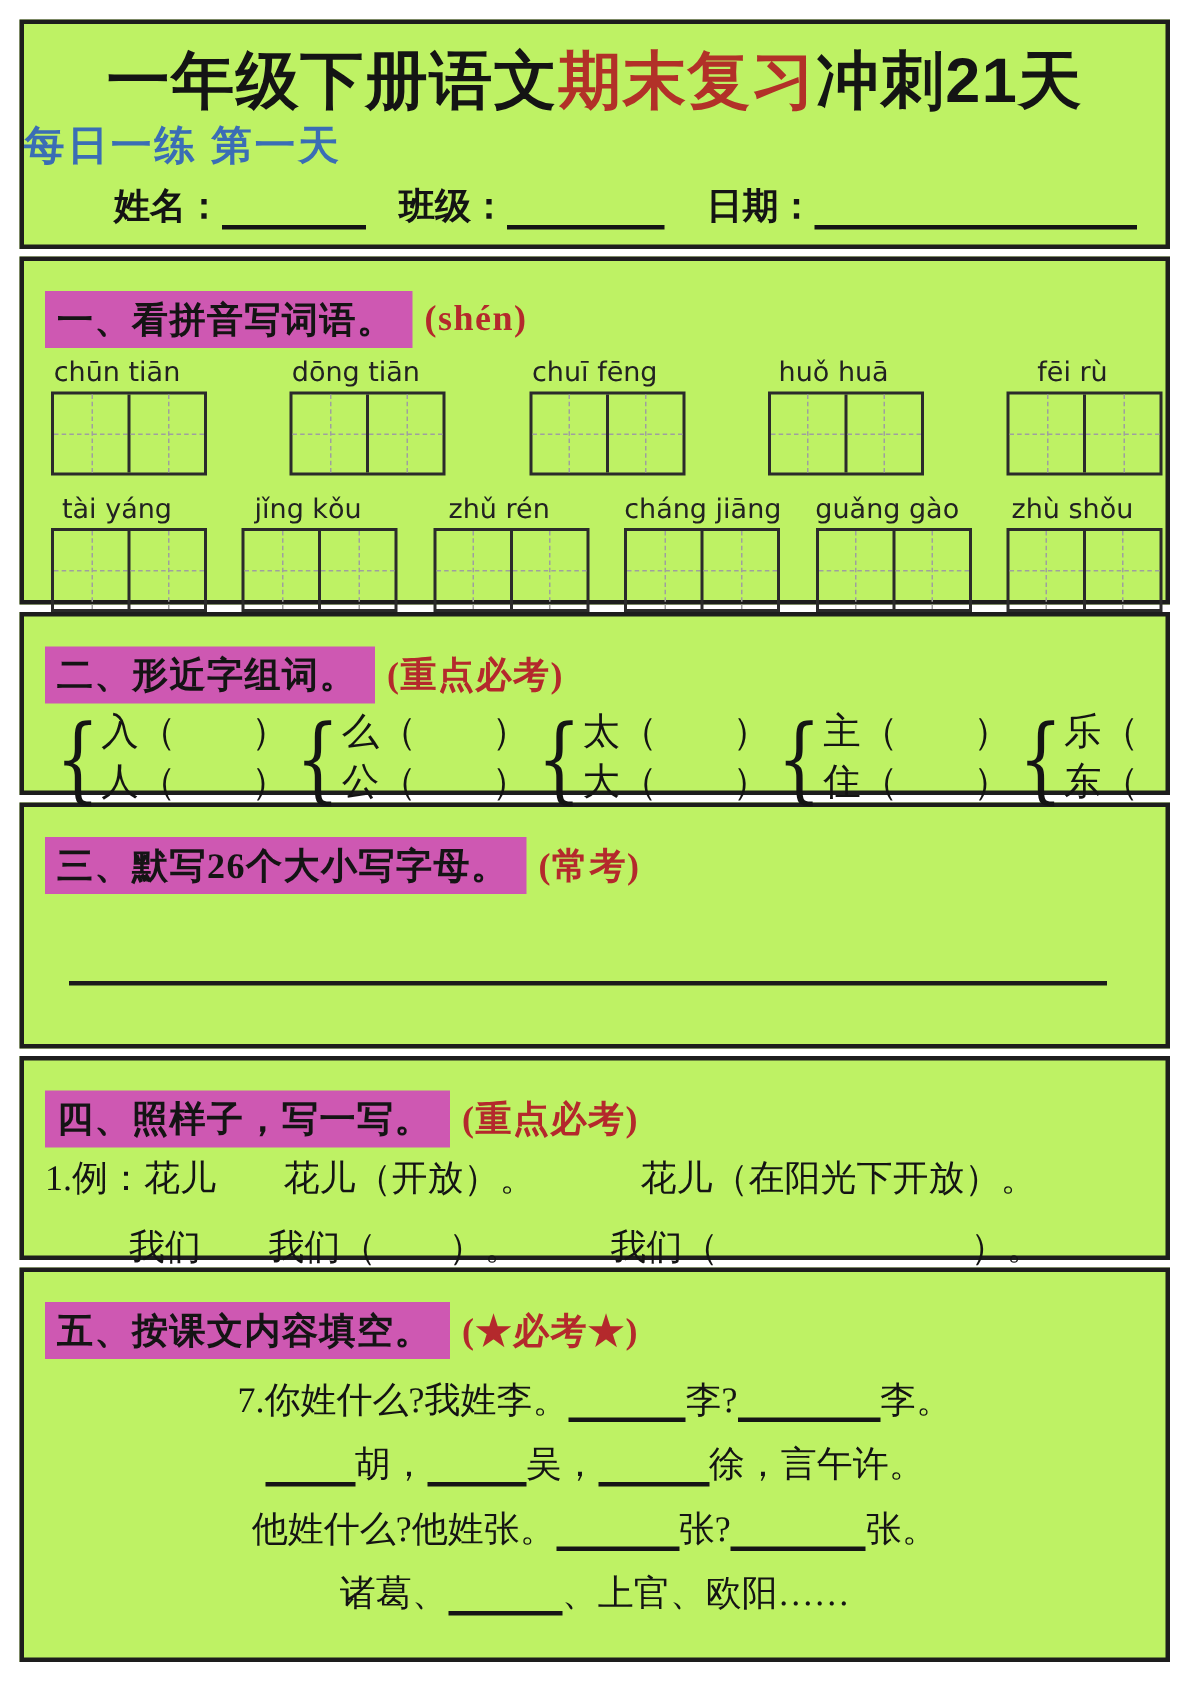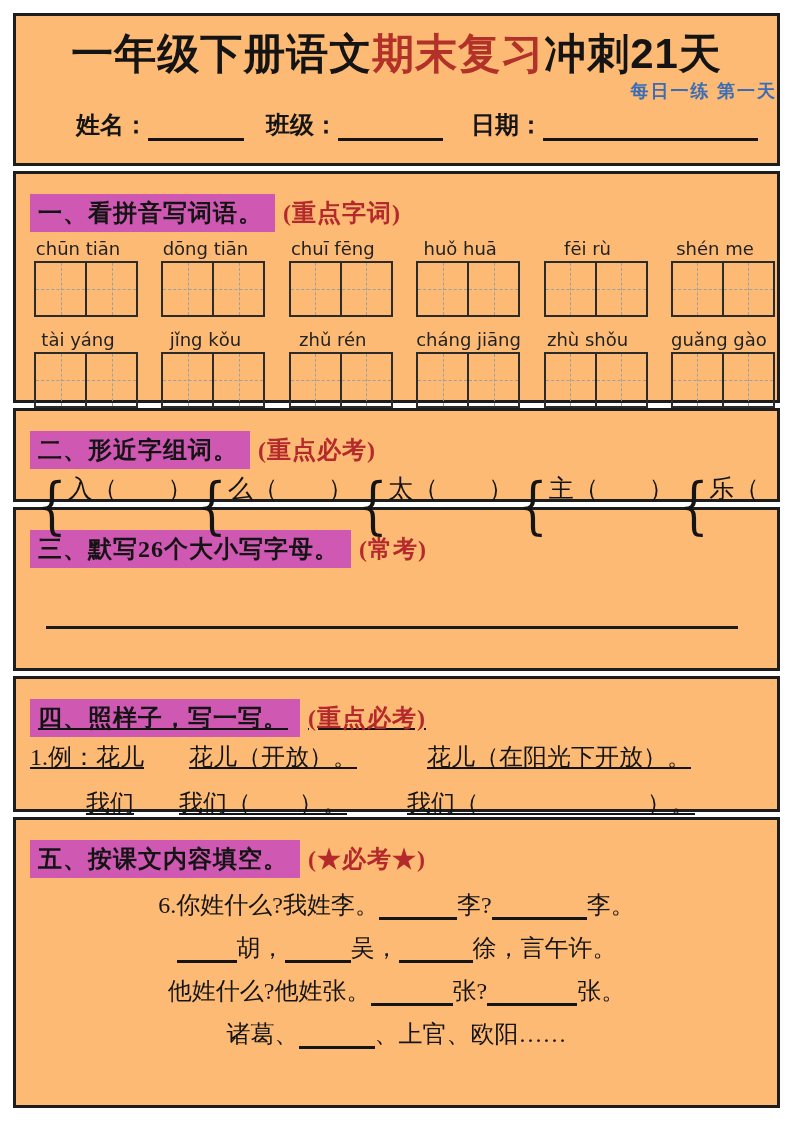--- a/index.html
+++ b/index.html
@@ -6,28 +6,28 @@
     --highlight-pink:#ce58b2;
     --accent-red:#b4292c;
     --title-red:#b23128;
     --subtitle-blue:#3a6db5;
     --ink:#141414;
     --line:#1d1d1d;
   }
   *{margin:0;padding:0;box-sizing:border-box;}
   body{background:#fff;font-family:"Liberation Serif",serif;color:var(--ink);}
   .page{width:793px;height:1121px;padding:13px;display:flex;flex-direction:column;gap:5px;background:#fff;}
-  .box{border:3px solid var(--line);background:#fdba74;}
+  .box{border:3px solid var(--line);background:#bef264;}
 
   
   .header-box{height:153px;padding-top:14px;}
   .title{text-align:center;font-family:"Liberation Sans",sans-serif;font-weight:900;
          font-size:42px;line-height:1.12;letter-spacing:1px;white-space:nowrap;}
   .title .red{color:var(--title-red);}
-  .subtitle{text-align:right;color:var(--subtitle-blue);font-weight:bold;font-size:18px;margin-top:2px;letter-spacing:2px;}
+  .subtitle{text-align:left;color:var(--subtitle-blue);font-weight:bold;font-size:27px;margin-top:2px;letter-spacing:2px;}
   .name-row{display:flex;align-items:flex-end;font-size:24px;font-weight:bold;padding:6px 0 0 60px;}
   .uline{display:inline-block;border-bottom:3px solid var(--ink);height:22px;}
   .u-name{width:96px;margin-right:22px;}
   .u-class{width:105px;margin-right:28px;}
   .u-date{width:215px;}
 
   
   .sec{padding:8px 14px 0 14px;}
   .sec-head{display:flex;align-items:center;margin-bottom:4px;margin-top:12px;}
   .pink{background:var(--highlight-pink);font-size:24px;font-weight:bold;padding:3px 12px 3px 8px;letter-spacing:1px;}
@@ -39,36 +39,36 @@
   .py-item{width:88px;}
   .py{font-family:"DejaVu Sans",sans-serif;font-size:18px;text-align:center;color:#222;
       white-space:nowrap;margin-bottom:2px;}
   .grid{display:flex;border:2.5px solid #2b2b2b;height:56px;width:104px;}
   .cellq{position:relative;flex:1;}
   .cellq + .cellq{border-left:2.5px solid #2b2b2b;}
   .cellq::before{content:"";position:absolute;left:50%;top:0;bottom:0;border-left:1.5px dashed #9f9f9f;}
   .cellq::after{content:"";position:absolute;top:50%;left:0;right:0;border-top:1.5px dashed #9f9f9f;}
 
   
-  .sec2{height:94px;}
+  .sec2{height:122px;}
   .pairs{display:flex;justify-content:space-between;padding:0 2px;}
   .pair{display:flex;align-items:center;}
   .brace{font-family:"DejaVu Serif",serif;font-size:62px;font-weight:400;line-height:0.9;
          transform:scaleX(.75);margin-right:-4px;}
   .pcol{display:flex;flex-direction:column;}
   .prow{font-size:25px;line-height:1.3;white-space:nowrap;}
 
   
   .sec3{height:164px;}
   .write-line{border-bottom:3.5px solid #1b1b1b;width:692px;margin-left:16px;}
   .wl1{margin-top:58px;}
   .wl2{margin-top:54px;}
 
   
-  .sec4{height:136px;font-size:24px;text-decoration:underline;}
+  .sec4{height:136px;font-size:24px;}
   .s4line{margin-top:0;white-space:nowrap;}
   .s4line.indent{padding-left:56px;margin-top:14px;}
   .gap45{display:inline-block;width:45px;}
   .gap70{display:inline-block;width:70px;}
   .gap60{display:inline-block;width:60px;}
 
   
   .sec5{flex:1;font-size:24px;text-align:center;}
   .s5line{margin-top:11px;white-space:nowrap;}
   .blank{display:inline-block;border-bottom:3px solid #151515;height:20px;vertical-align:-7px;}
@@ -92,21 +92,21 @@
       <span>班级：</span>
       <span class="uline u-class"></span>
       <span>日期：</span>
       <span class="uline u-date"></span>
     </div>
   </div>
 
   <div class="box sec sec1">
     <div class="sec-head">
       <span class="pink">一、看拼音写词语。</span>
-      <span class="tag">(重点字词)</span>
+      <span class="tag">(shén)</span>
     </div>
     <div class="py-row">
       <div class="py-item">
           <div class="py">chūn tiān</div>
           <div class="grid">
             <div class="cellq"></div>
             <div class="cellq"></div>
           </div>
         </div>
       <div class="py-item">
@@ -130,27 +130,20 @@
             <div class="cellq"></div>
           </div>
         </div>
       <div class="py-item">
           <div class="py">fēi rù</div>
           <div class="grid">
             <div class="cellq"></div>
             <div class="cellq"></div>
           </div>
         </div>
-      <div class="py-item">
-          <div class="py">shén me</div>
-          <div class="grid">
-            <div class="cellq"></div>
-            <div class="cellq"></div>
-          </div>
-        </div>
     </div>
     <div class="py-row" style="margin-top:12px;">
       <div class="py-item">
           <div class="py">tài yáng</div>
           <div class="grid">
             <div class="cellq"></div>
             <div class="cellq"></div>
           </div>
         </div>
       <div class="py-item">
@@ -168,28 +161,28 @@
           </div>
         </div>
       <div class="py-item">
           <div class="py">cháng jiāng</div>
           <div class="grid">
             <div class="cellq"></div>
             <div class="cellq"></div>
           </div>
         </div>
       <div class="py-item">
+          <div class="py">guǎng gào</div>
+          <div class="grid">
+            <div class="cellq"></div>
+            <div class="cellq"></div>
+          </div>
+        </div>
+      <div class="py-item">
           <div class="py">zhù shǒu</div>
-          <div class="grid">
-            <div class="cellq"></div>
-            <div class="cellq"></div>
-          </div>
-        </div>
-      <div class="py-item">
-          <div class="py">guǎng gào</div>
           <div class="grid">
             <div class="cellq"></div>
             <div class="cellq"></div>
           </div>
         </div>
     </div>
   </div>
 
   <div class="box sec sec2">
     <div class="sec-head">
@@ -256,21 +249,21 @@
       <span>我们</span><span class="gap45"></span><span>我们（　　）。</span><span class="gap60"></span><span>我们（　　　　　　　）。</span>
     </div>
   </div>
 
   <div class="box sec sec5">
     <div class="sec-head">
       <span class="pink">五、按课文内容填空。</span>
       <span class="tag">(★必考★)</span>
     </div>
     <div class="s5line">
-      <span>6.你姓什么?我姓李。</span><span class="blank b75"></span><span>李?</span><span class="blank b95"></span><span>李。</span>
+      <span>7.你姓什么?我姓李。</span><span class="blank b75"></span><span>李?</span><span class="blank b95"></span><span>李。</span>
     </div>
     <div class="s5line">
       <span class="blank b60"></span><span>胡，</span><span class="blank b65"></span><span>吴，</span><span class="blank b72"></span><span>徐，言午许。</span>
     </div>
     <div class="s5line">
       <span>他姓什么?他姓张。</span><span class="blank b80"></span><span>张?</span><span class="blank b90"></span><span>张。</span>
     </div>
     <div class="s5line">
       <span>诸葛、</span><span class="blank b76"></span><span>、上官、欧阳……</span>
     </div>

